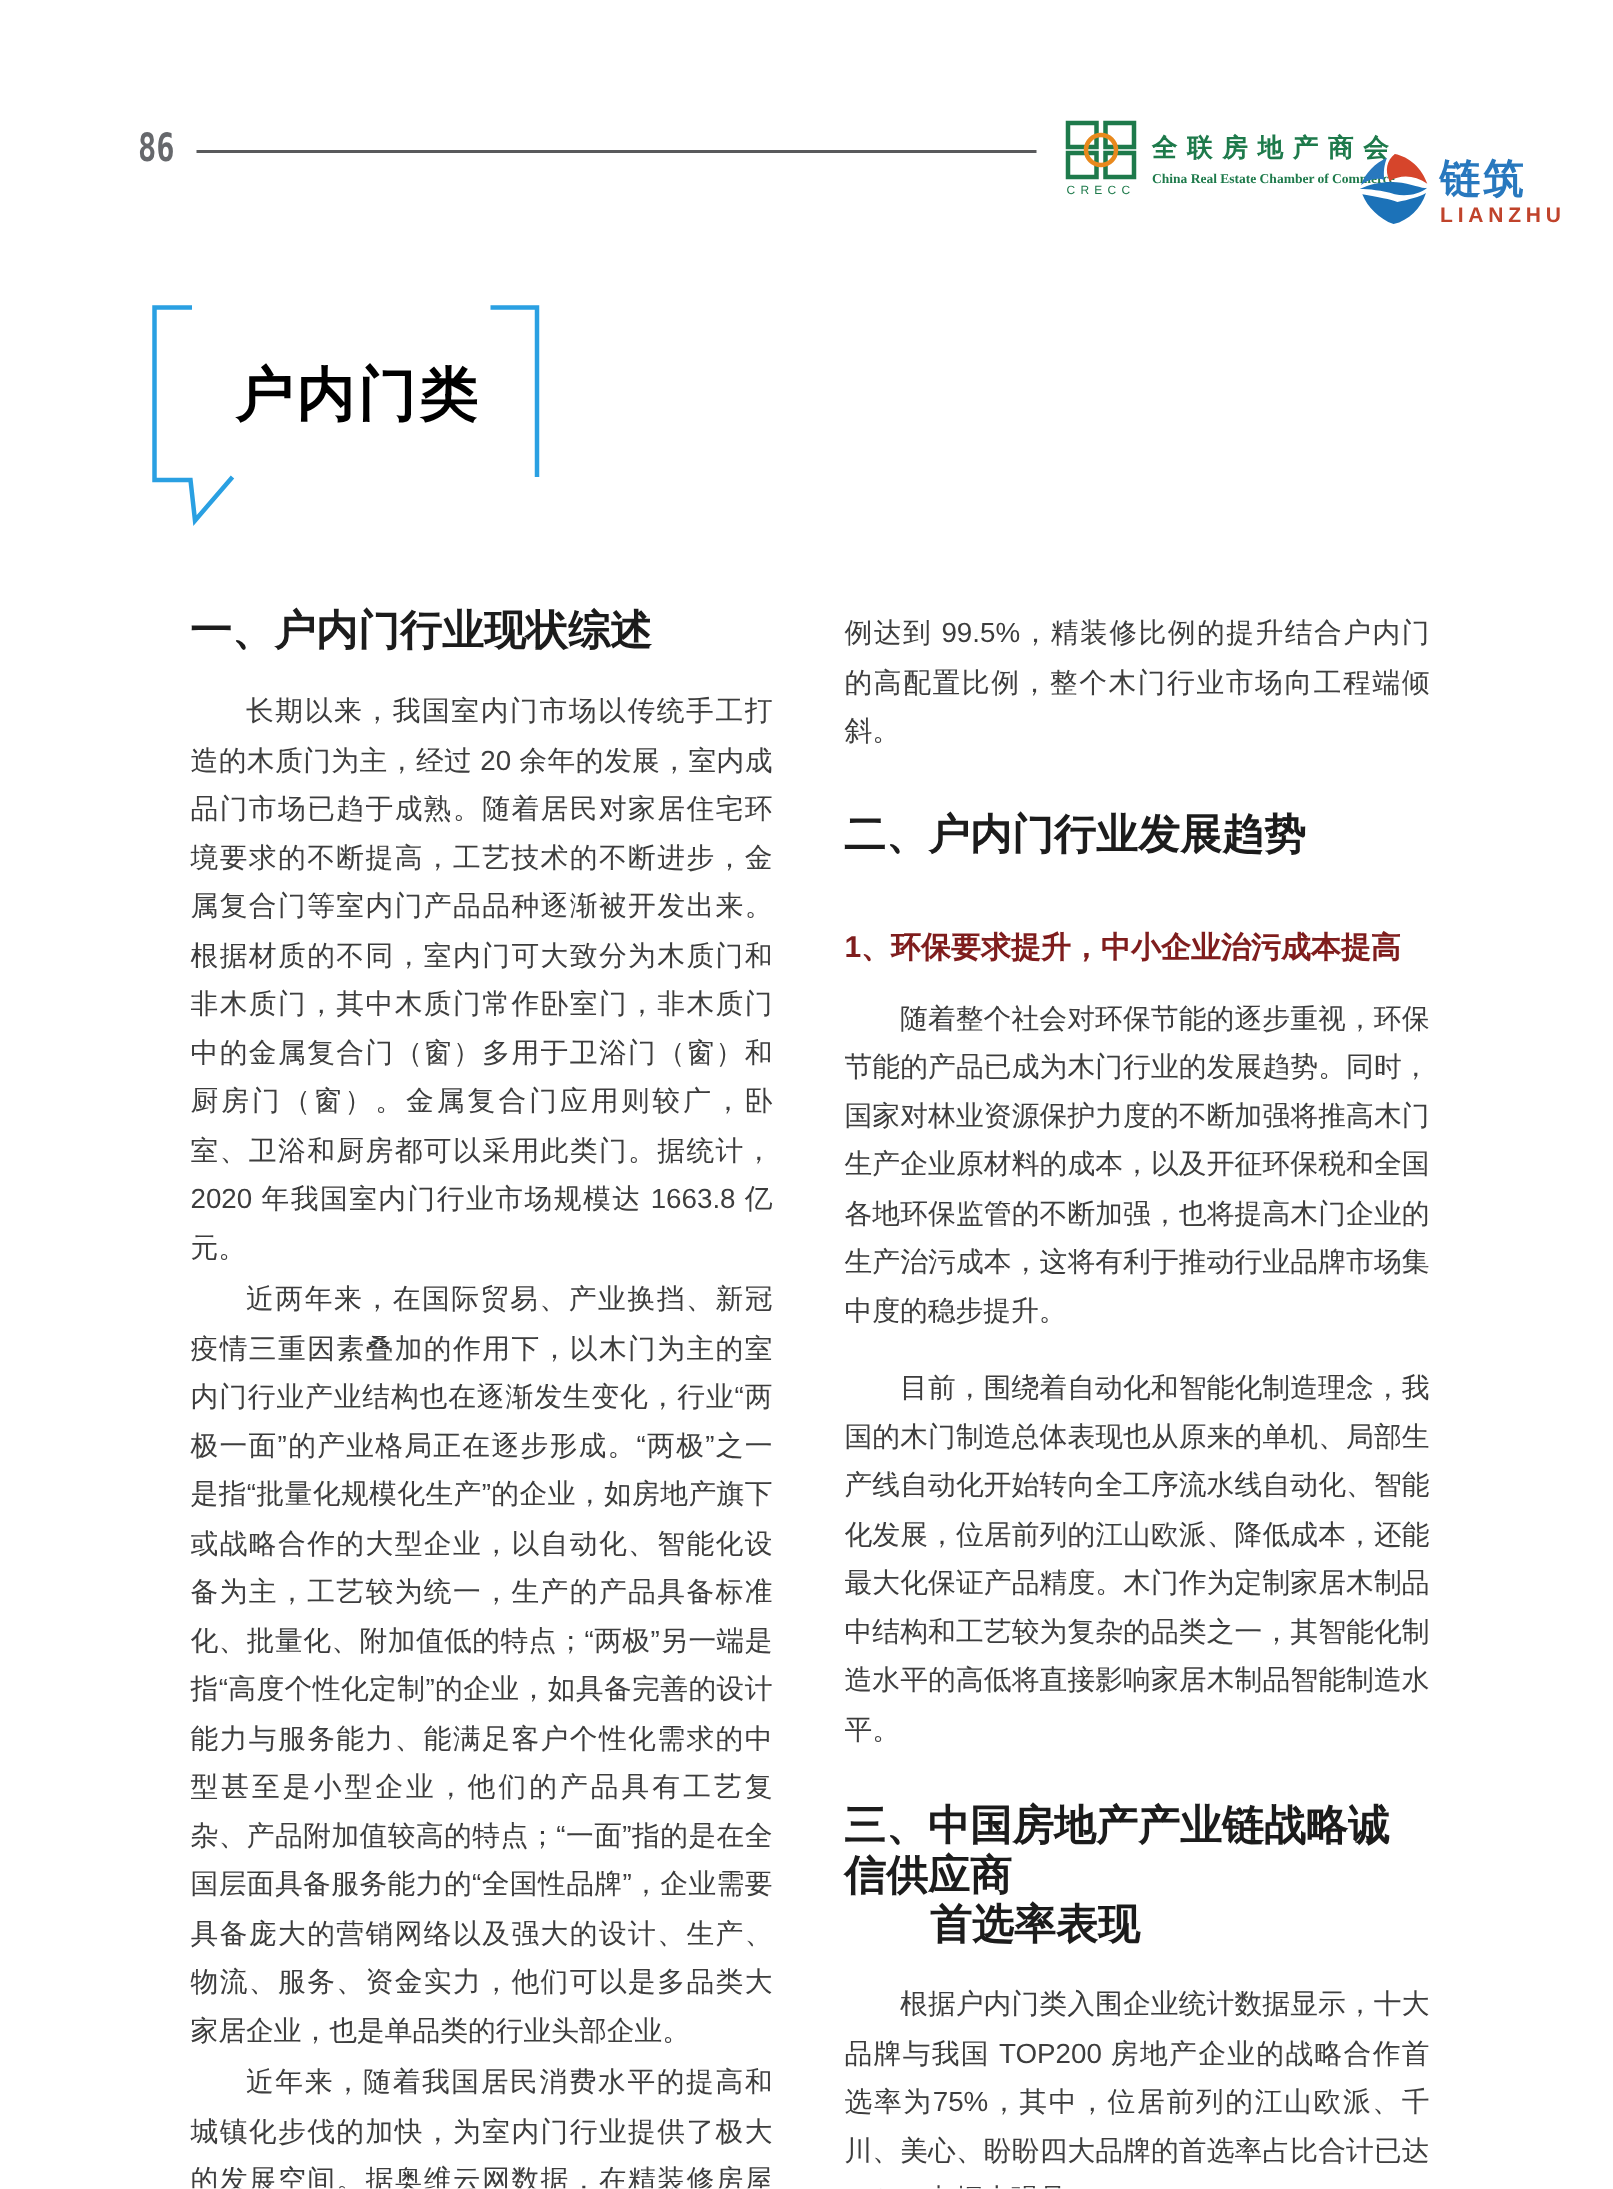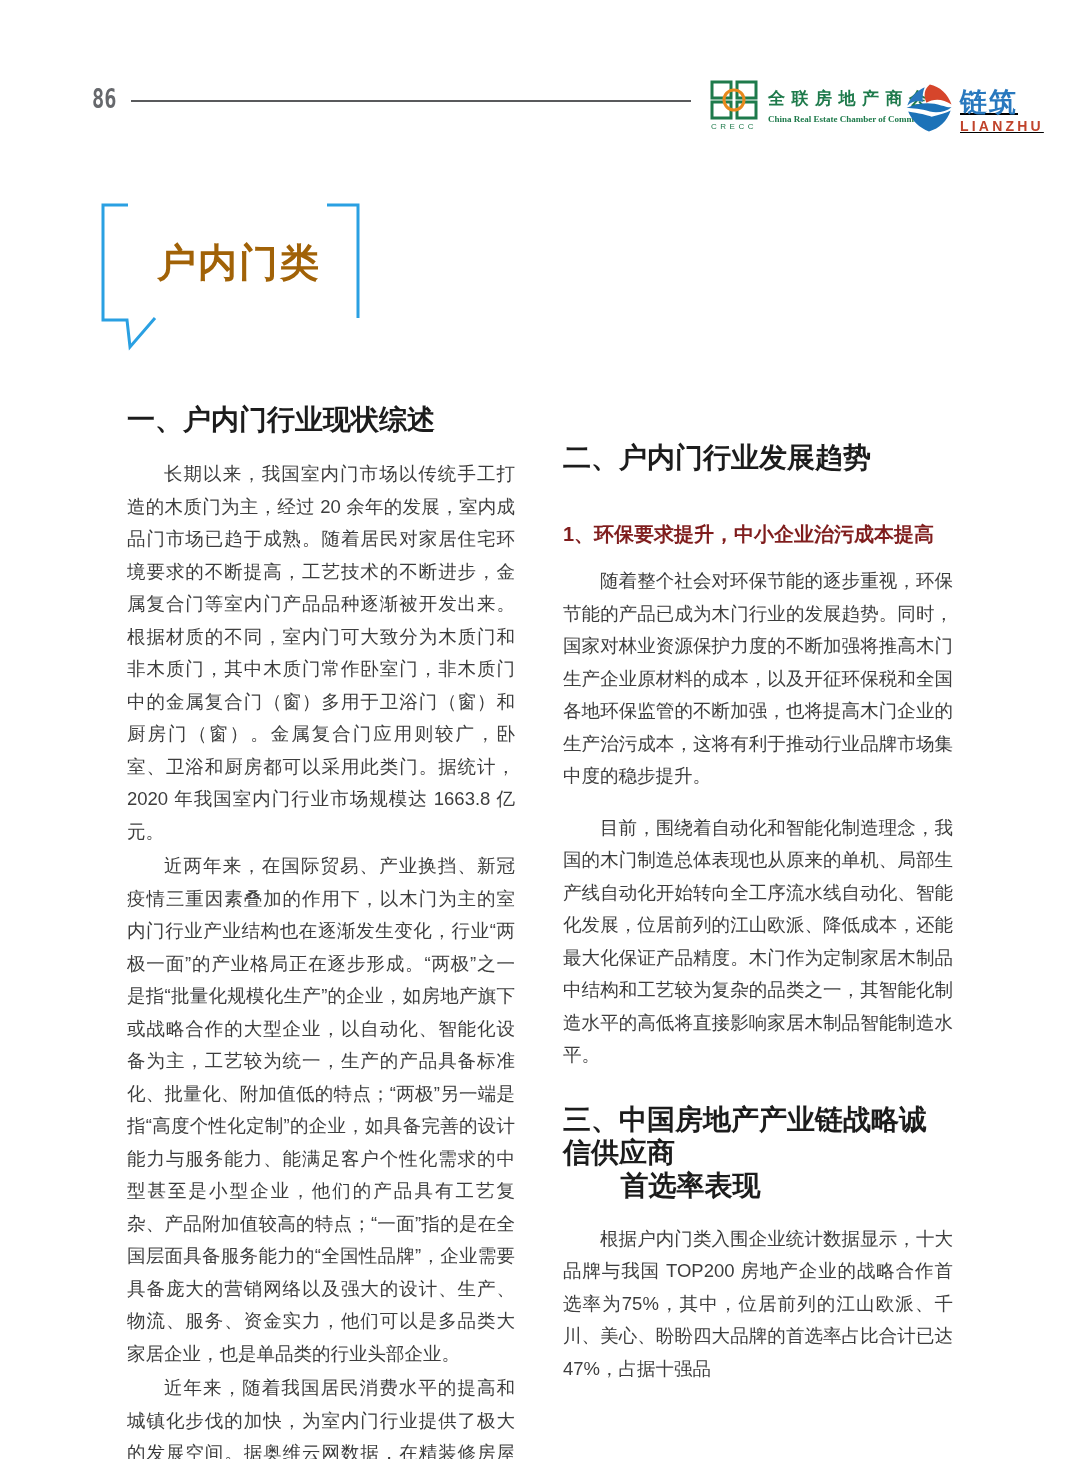--- a/index.html
+++ b/index.html
@@ -11,29 +11,29 @@
             font-family:"DejaVu Sans Mono",monospace;transform:scaleX(.78);transform-origin:left top;}
   .header-rule{position:absolute;left:131px;top:100px;width:560px;height:2px;background:#595a5c;}
 
   .crecc{position:absolute;left:710px;top:80px;display:flex;align-items:flex-start;}
   .crecc-icon-wrap{display:flex;flex-direction:column;align-items:center;margin-right:10px;}
   .crecc-abbr{font-size:8px;font-weight:400;color:#1e7a4b;letter-spacing:3.5px;margin-top:2px;}
   .crecc-cn{font-size:17px;font-weight:700;color:#1e7a4b;letter-spacing:6.5px;white-space:nowrap;margin-top:7px;}
   .crecc-en{font-size:9px;color:#1e7a4b;font-family:"Liberation Serif",serif;font-weight:700;
             margin-top:4px;white-space:nowrap;}
 
-  .lianzhu{position:absolute;left:903px;top:82px;display:flex;align-items:flex-end;text-decoration:underline;}
+  .lianzhu{position:absolute;left:903px;top:100px;display:flex;align-items:center;}
   .lz-text{margin-left:5px;}
   .lz-cn{font-size:27px;font-weight:700;color:#2878be;letter-spacing:2px;line-height:28px;margin-top:4px;}
   .lz-en{font-size:14px;font-weight:700;color:#c0432b;letter-spacing:3.2px;margin-top:2px;}
 
   
   .brackets{position:absolute;left:95px;top:200px;}
   .chapter-title{position:absolute;left:157px;top:236px;font-size:39px;font-weight:700;
-                 color:#a16207;letter-spacing:2px;}
+                 color:#000000;letter-spacing:2px;}
 
   
   .col{position:absolute;top:405px;font-size:18.5px;line-height:32.5px;color:#3d3d3d;
        text-align:justify;text-justify:inter-ideograph;}
   .col-left{left:127px;width:388px;}
   .col-right{left:563px;top:406px;width:390px;}
   .col p{margin:0;text-indent:2em;}
   .col p.noindent{text-indent:0;}
   .col p + p{margin-top:2px;}
   .col h2{font-size:28px;font-weight:700;color:#1c1c1c;margin:0;line-height:30px;text-align:left;}
@@ -93,20 +93,21 @@
   <div class="chapter-title">户内门类</div>
 
   <div class="col col-left">
     <h2>一、户内门行业现状综述</h2>
     <p>长期以来，我国室内门市场以传统手工打造的木质门为主，经过 20 余年的发展，室内成品门市场已趋于成熟。随着居民对家居住宅环境要求的不断提高，工艺技术的不断进步，金属复合门等室内门产品品种逐渐被开发出来。根据材质的不同，室内门可大致分为木质门和非木质门，其中木质门常作卧室门，非木质门中的金属复合门（窗）多用于卫浴门（窗）和厨房门（窗）。金属复合门应用则较广，卧室、卫浴和厨房都可以采用此类门。据统计，2020 年我国室内门行业市场规模达 1663.8 亿元。</p>
     <p>近两年来，在国际贸易、产业换挡、新冠疫情三重因素叠加的作用下，以木门为主的室内门行业产业结构也在逐渐发生变化，行业“两极一面”的产业格局正在逐步形成。“两极”之一是指“批量化规模化生产”的企业，如房地产旗下或战略合作的大型企业，以自动化、智能化设备为主，工艺较为统一，生产的产品具备标准化、批量化、附加值低的特点；“两极”另一端是指“高度个性化定制”的企业，如具备完善的设计能力与服务能力、能满足客户个性化需求的中型甚至是小型企业，他们的产品具有工艺复杂、产品附加值较高的特点；“一面”指的是在全国层面具备服务能力的“全国性品牌”，企业需要具备庞大的营销网络以及强大的设计、生产、物流、服务、资金实力，他们可以是多品类大家居企业，也是单品类的行业头部企业。</p>
     <p>近年来，随着我国居民消费水平的提高和城镇化步伐的加快，为室内门行业提供了极大的发展空间。据奥维云网数据，在精装修房屋中，户内门的配置比</p>
   </div>
 
   <div class="col col-right">
+    <p class="noindent">例达到 99.5%，精装修比例的提升结合户内门的高配置比例，整个木门行业市场向工程端倾斜。</p>
     <h2 class="h2-2">二、户内门行业发展趋势</h2>
     <h3 class="sub-1">1、环保要求提升，中小企业治污成本提高</h3>
     <p class="p-sub1">随着整个社会对环保节能的逐步重视，环保节能的产品已成为木门行业的发展趋势。同时，国家对林业资源保护力度的不断加强将推高木门生产企业原材料的成本，以及开征环保税和全国各地环保监管的不断加强，也将提高木门企业的生产治污成本，这将有利于推动行业品牌市场集中度的稳步提升。</p>
     <p class="p-sub2">目前，围绕着自动化和智能化制造理念，我国的木门制造总体表现也从原来的单机、局部生产线自动化开始转向全工序流水线自动化、智能化发展，位居前列的江山欧派、降低成本，还能最大化保证产品精度。木门作为定制家居木制品中结构和工艺较为复杂的品类之一，其智能化制造水平的高低将直接影响家居木制品智能制造水平。</p>
     <h2 class="h2-3"><span class="line1">三、中国房地产产业链战略诚信供应商</span><br><span class="line2">首选率表现</span></h2>
     <p class="p-3">根据户内门类入围企业统计数据显示，十大品牌与我国 TOP200 房地产企业的战略合作首选率为75%，其中，位居前列的江山欧派、千川、美心、盼盼四大品牌的首选率占比合计已达 47%，占据十强品</p>
   </div>
 
 </div>
 

